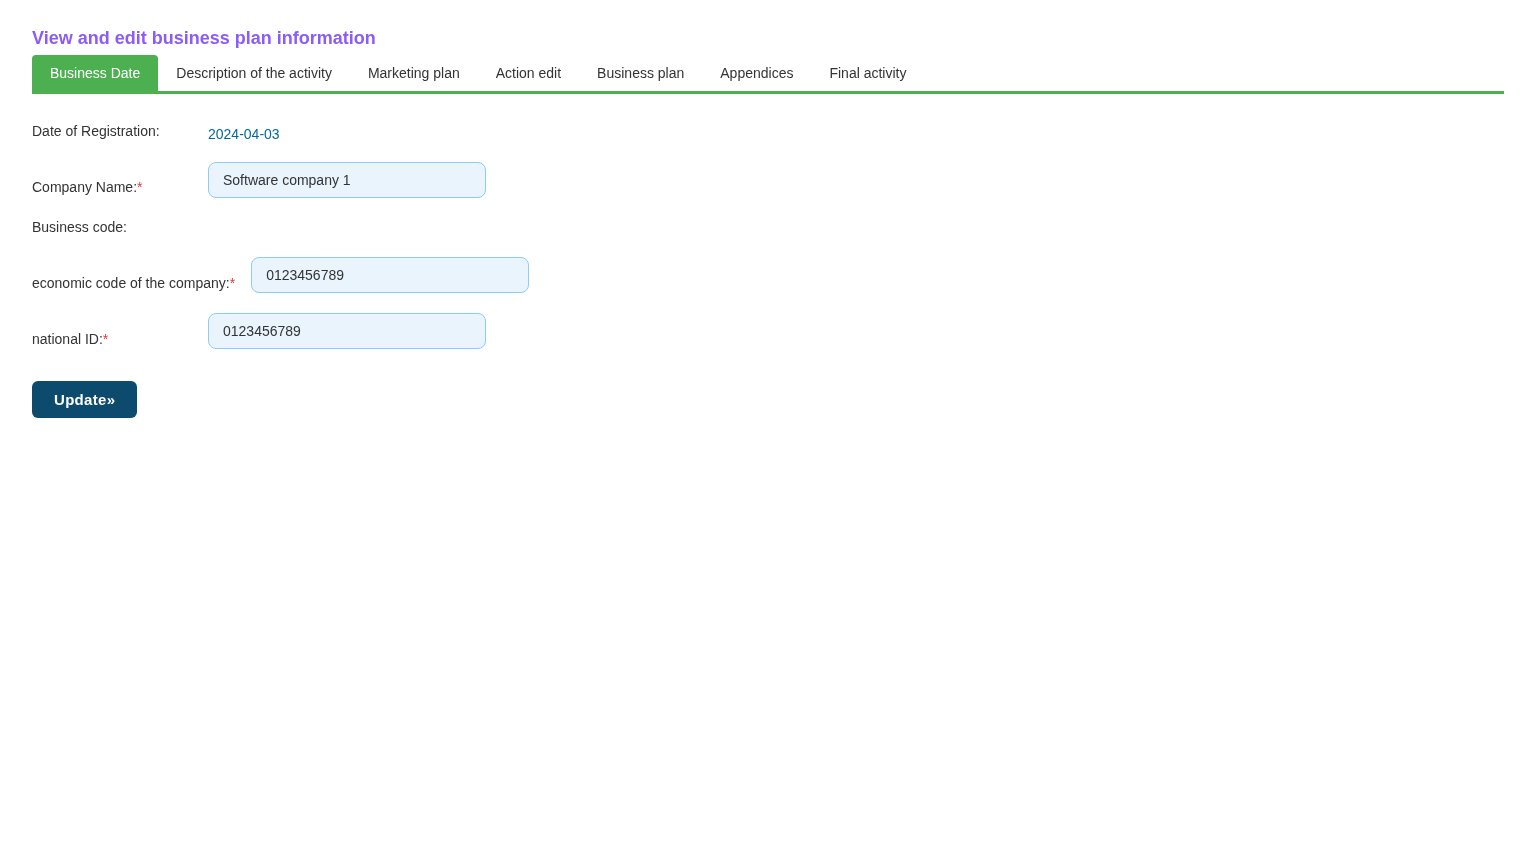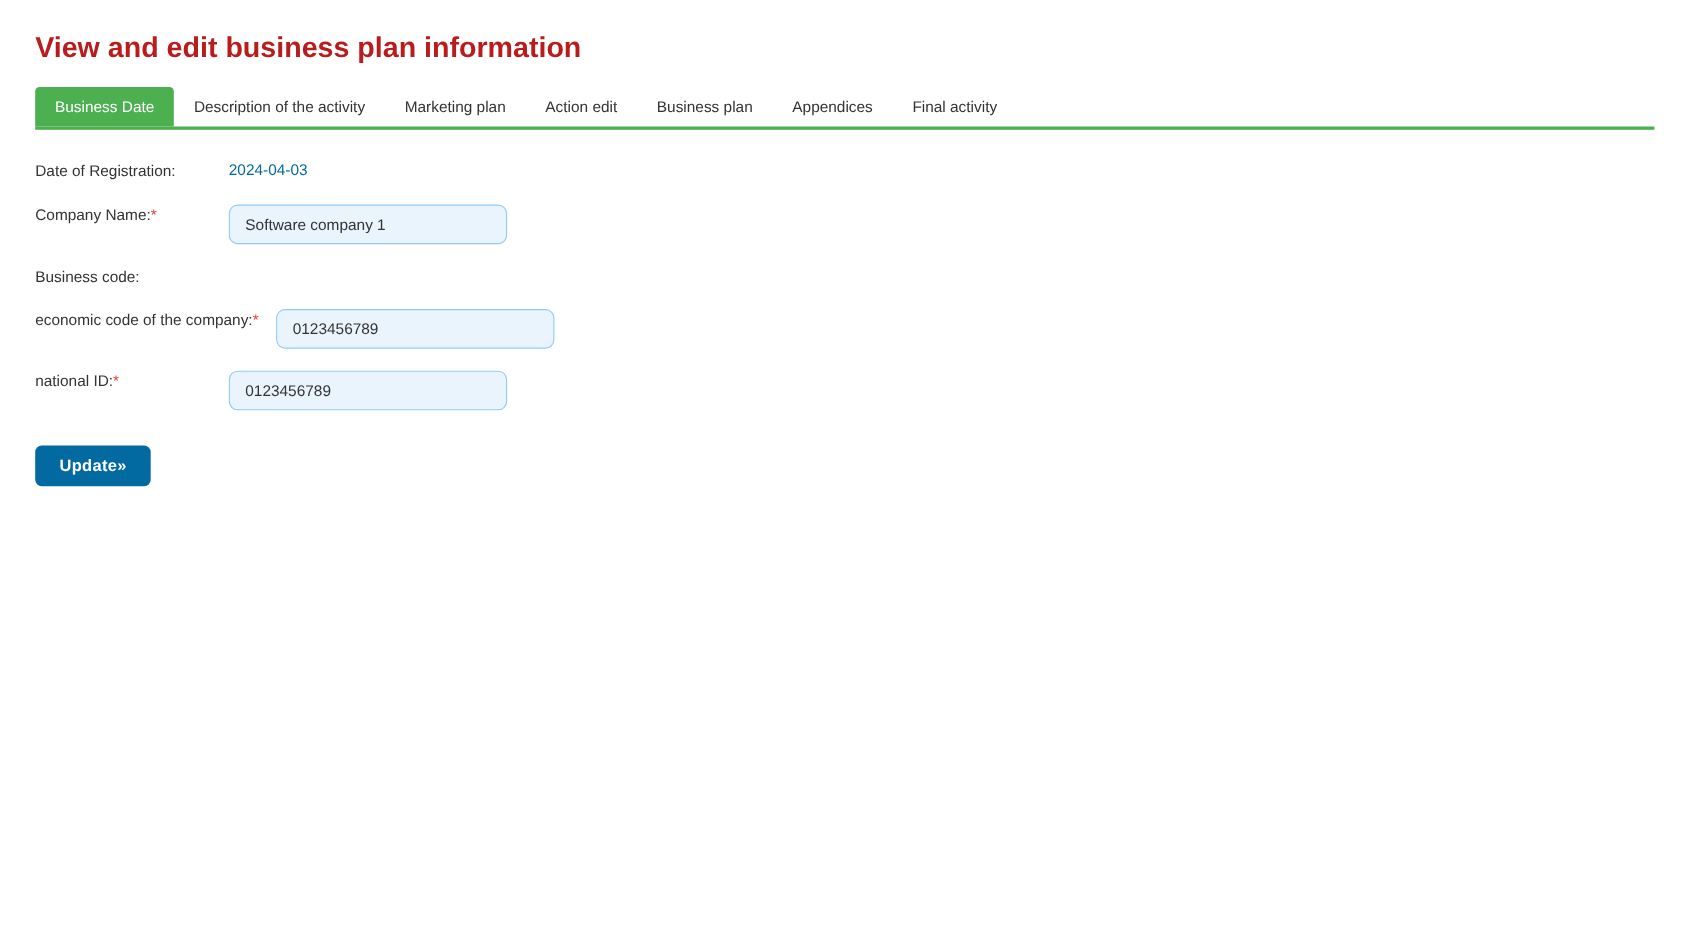--- a/index.html
+++ b/index.html
@@ -10,24 +10,24 @@
 
     body {
       font-family: 'Segoe UI', Arial, sans-serif;
       background: #ffffff;
       color: #222222;
       font-size: 15px;
       padding: 28px 32px;
     }
 
     .page-title {
-      font-size: 26px;
+      font-size: 18px;
       font-weight: 700;
-      margin-bottom: 20px;
-      color: #b91c1c;
+      margin-bottom: 6px;
+      color: #8b5cf6;
     }
 
     .tabs {
       display: flex;
       flex-wrap: nowrap;
       border-bottom: 3px solid #4caf50;
       margin-bottom: 28px;
       gap: 0;
     }
 
@@ -51,53 +51,53 @@
 
     .form-section {
       display: flex;
       flex-direction: column;
       gap: 20px;
       margin-bottom: 32px;
     }
 
     .form-row {
       display: flex;
-      align-items: flex-start;
+      align-items: flex-end;
       gap: 16px;
     }
 
     .form-label {
       min-width: 160px;
       font-size: 14px;
       color: #333333;
       line-height: 1.4;
     }
 
     .required-star {
       color: #e53935;
     }
 
     .form-value {
       font-size: 14px;
       color: #0369a1;
     }
 
     .form-input {
-      width: 253px;
+      width: 278px;
       padding: 9px 14px;
       border: 1.5px solid #90caf9;
       border-radius: 8px;
       background: #eaf4fd;
       font-size: 14px;
       color: #333333;
       outline: none;
     }
 
     .update-button {
-      background: #0369a1;
+      background: #0c4a6e;
       color: #ffffff;
       border: none;
       border-radius: 6px;
       padding: 10px 22px;
       font-size: 15px;
       font-weight: 600;
       cursor: pointer;
       letter-spacing: 0.3px;
     }
   </style>

